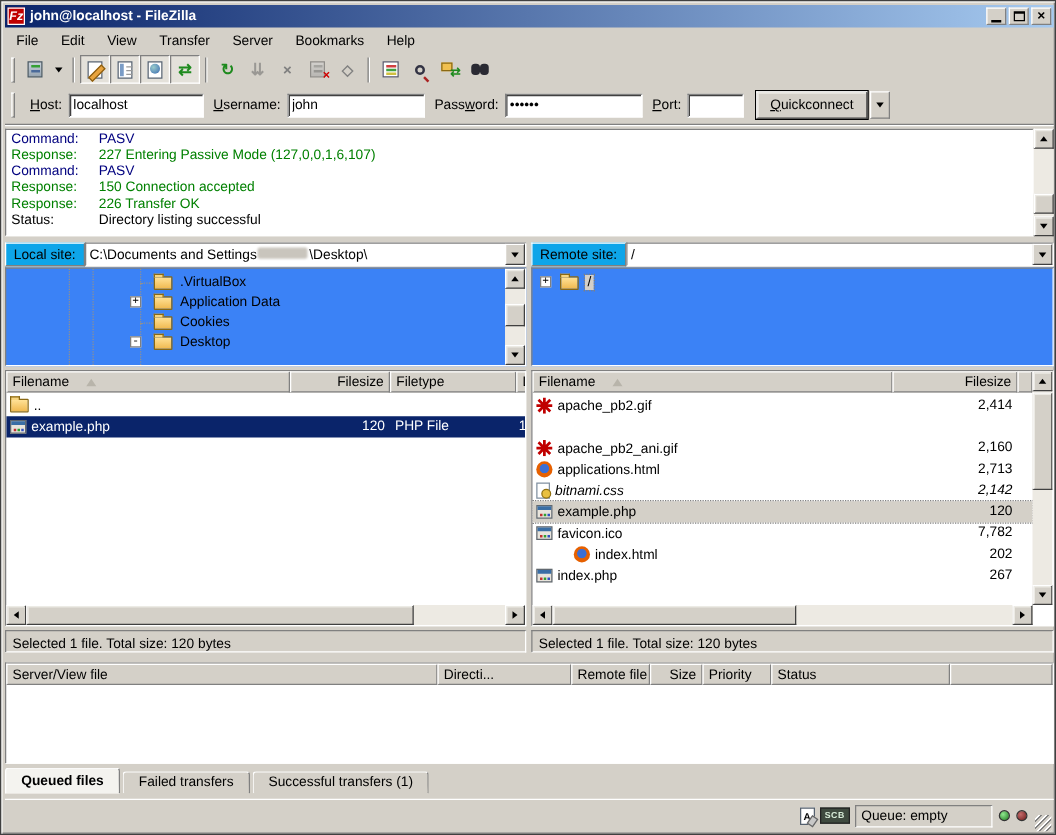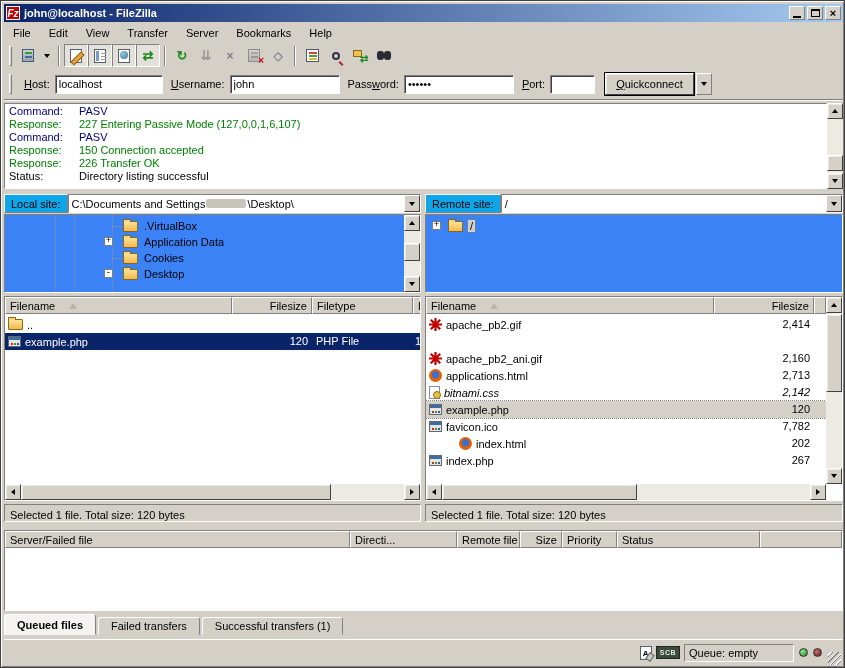--- a/index.html
+++ b/index.html
@@ -451,21 +451,21 @@
 
   <div class="statusrow" style="left:3px;top:503px;width:417px;">
       <span>Selected 1 file. Total size: 120 bytes</span>
     </div>
   <div class="statusrow" style="left:424px;top:503px;width:418px;">
       <span>Selected 1 file. Total size: 120 bytes</span>
     </div>
 
   <div class="queuepane">
     <div class="hcell" style="left:0;width:345px;">
-        <span>Server/Failed file</span>
+        <span>Server/View file</span>
       </div>
     <div class="hcell" style="left:345px;width:107px;">
         <span>Directi...</span>
       </div>
     <div class="hcell" style="left:452px;width:63px;">
         <span>Remote file</span>
       </div>
     <div class="hcell right" style="left:515px;width:42px;">
         <span>Size</span>
       </div>

